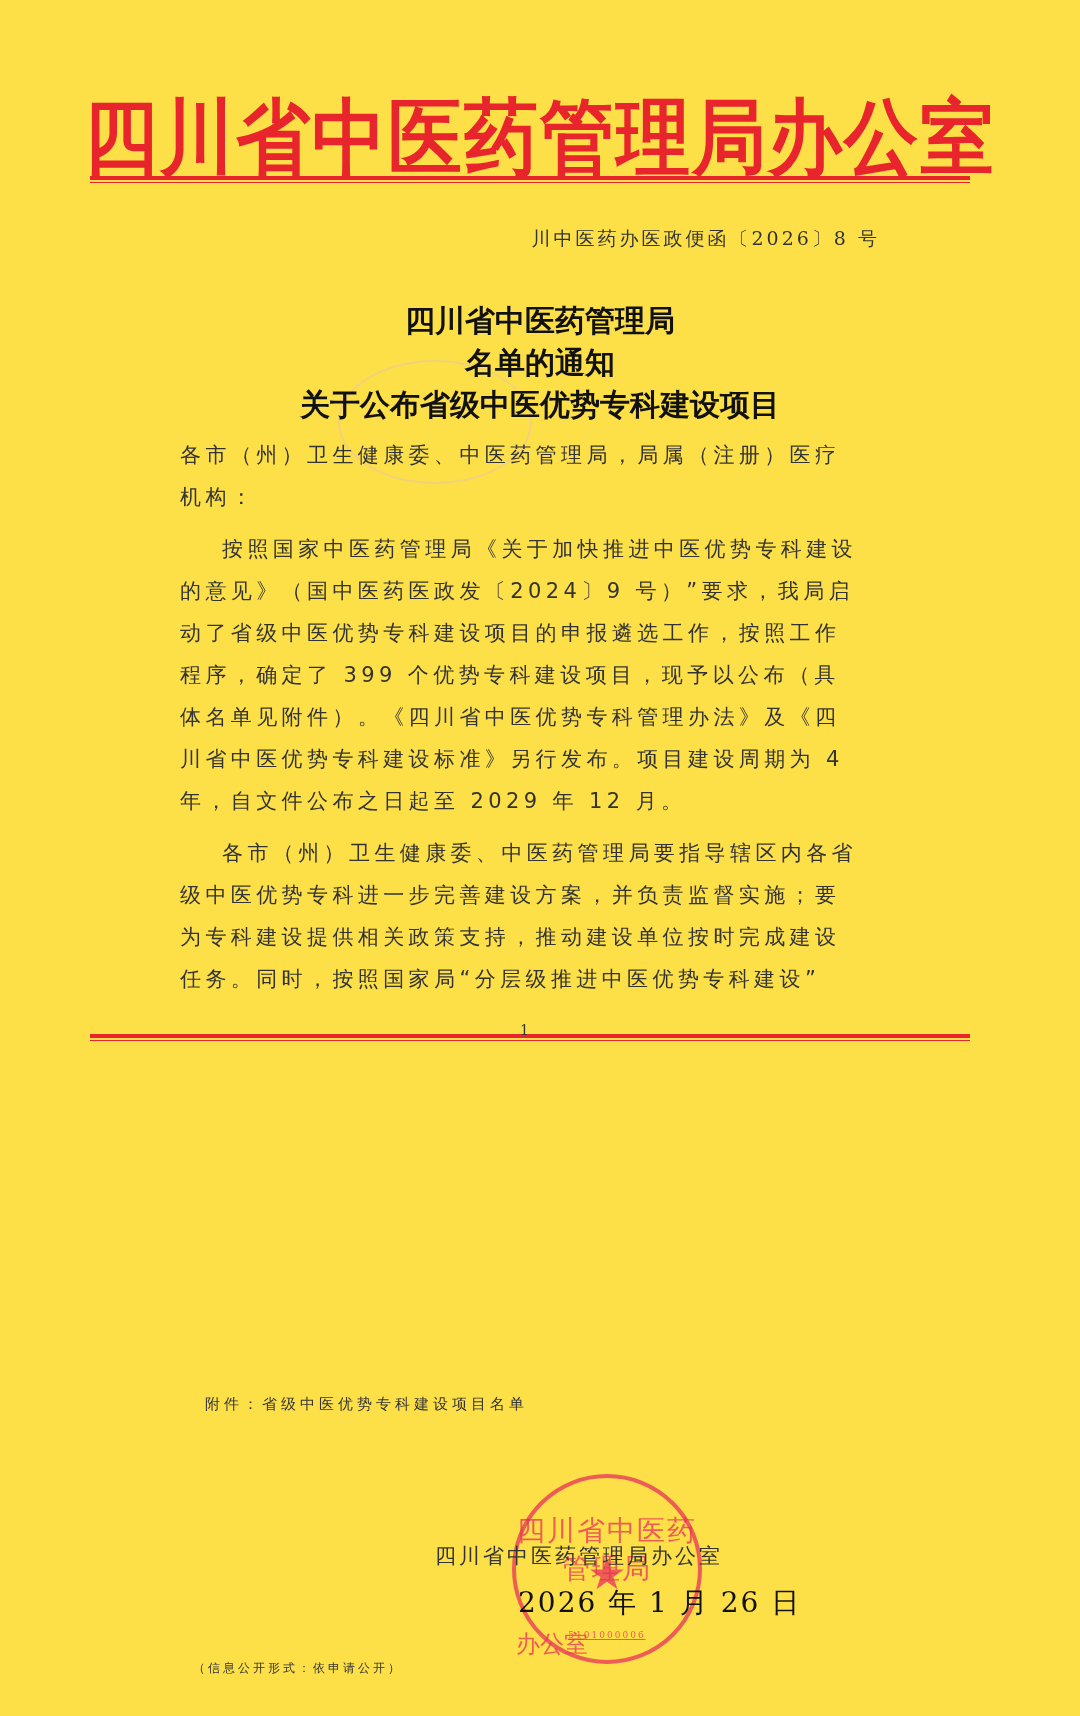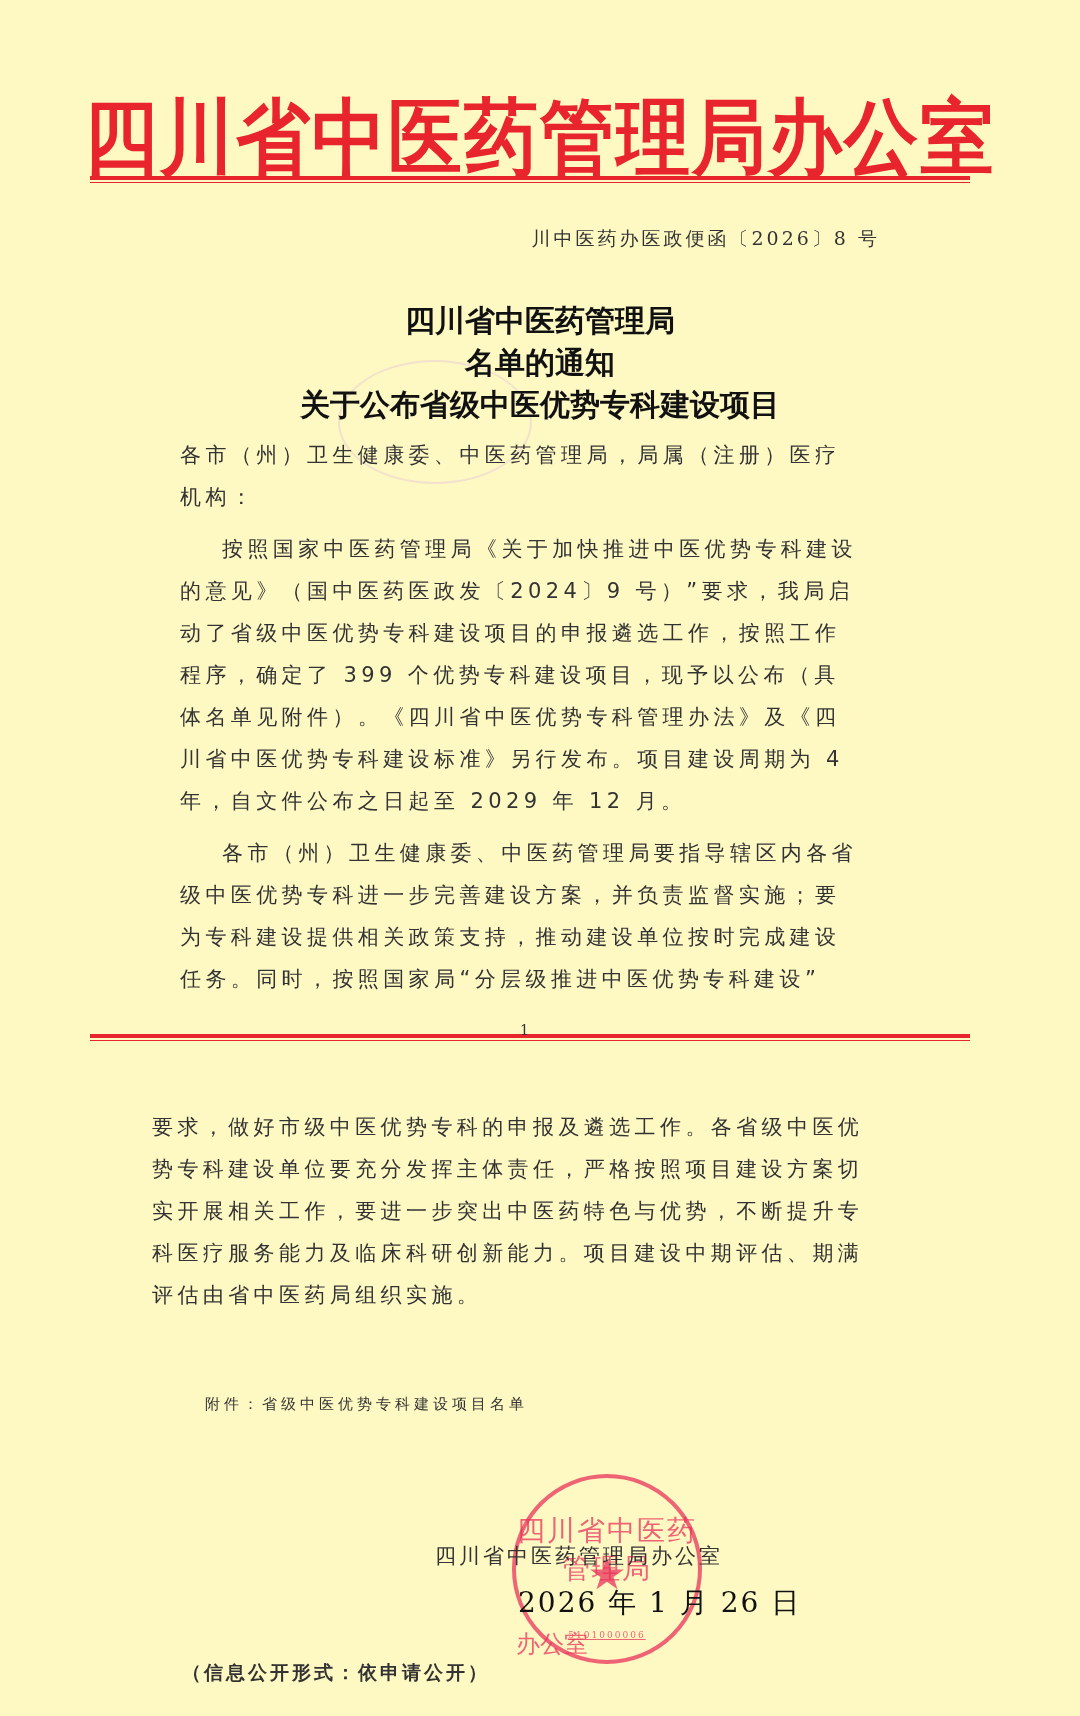--- a/index.html
+++ b/index.html
@@ -1,18 +1,18 @@
 <!DOCTYPE html>
 <html><head>
 <meta charset="utf-8">
 <style>
   html, body { margin: 0; padding: 0; background: #ffffff; }
   body { width: 1080px; height: 1716px; position: relative; overflow: hidden;
          font-family: "DejaVu Serif", "Liberation Serif", serif; color: #222; }
-  .page { position: absolute; left: 0; width: 1080px; background: #fef9c3; }
+  .page { position: absolute; left: 0; width: 1080px; background: #fde047; }
   .page1 { top: 0; height: 1050px; }
   .page2 { top: 1050px; height: 666px; }
 
   .masthead { position: absolute; left: 0; width: 1080px; top: 92px; text-align: center;
               font-family: "DejaVu Sans", "Liberation Sans", sans-serif; font-size: 74px;
               font-weight: bold; color: #e8242c; letter-spacing: 2px; line-height: 90px;
               transform: scaleY(1.12); }
   .redline { position: absolute; left: 90px; width: 880px; }
   .redline .thick { height: 4px; background: #e8242c; }
   .redline .thin { height: 1px; background: #e8242c; margin-top: 2px; }
@@ -30,22 +30,22 @@
   .pagenum { position: absolute; top: 1022px; left: 520px; font-size: 14px; color: #333; }
 
   .p2body { position: absolute; left: 152px; top: 56px; width: 720px; font-size: 21px; line-height: 42px;
             letter-spacing: 4.4px; color: #333; font-family: "DejaVu Sans", "Liberation Sans", sans-serif; }
   .p2body p { margin: 0; }
   .attach { position: absolute; left: 205px; top: 345px; font-size: 15px; letter-spacing: 4px; color: #333;
             font-family: "DejaVu Sans", "Liberation Sans", sans-serif; }
   .signer { position: absolute; left: 435px; top: 492px; font-size: 21px; letter-spacing: 3px; color: #333;
             font-family: "DejaVu Sans", "Liberation Sans", sans-serif; }
   .date { position: absolute; left: 518px; top: 534px; font-size: 28px; letter-spacing: 2px; color: #111; }
-  .disclosure { position: absolute; left: 182px; top: 610px; font-size: 19px; letter-spacing: 3px; color: #333;
-                font-family: "DejaVu Sans", "Liberation Sans", sans-serif; font-weight: bold; }
+  .disclosure { position: absolute; left: 193px; top: 610px; font-size: 12px; letter-spacing: 3px; color: #333;
+                font-family: "DejaVu Sans", "Liberation Sans", sans-serif; }
 
   .seal { position: absolute; left: 512px; top: 424px; width: 190px; height: 190px; border-radius: 50%;
           border: 4px solid rgba(232, 50, 90, 0.75); box-sizing: border-box; }
   .seal .inner-text { position: absolute; left: 0; top: 34px; width: 100%; text-align: center;
           font-family: "DejaVu Sans", sans-serif; color: rgba(232, 50, 90, 0.75); font-size: 28px; letter-spacing: 2px; }
   .seal .star { position: absolute; left: 0; width: 100%; top: 70px; text-align: center; font-size: 44px;
           color: rgba(232, 50, 90, 0.75); }
   .seal .bottom { position: absolute; left: 0; width: 100%; top: 118px; text-align: left; font-size: 24px;
           color: rgba(232, 50, 90, 0.75); font-family: Liberation Sans, sans-serif; margin-top: 32px; }
   .seal .code { position: absolute; left: 0; width: 100%; top: 152px; text-align: center; font-size: 9px;
@@ -80,23 +80,20 @@
   </div>
 
   <div class="redline" style="top:1034px;">
     <div class="thick"></div>
       <div class="thin"></div>
   </div>
   <div class="pagenum">1</div>
 </div>
 
 <div class="page page2">
-  <div class="p2body">
-    <p>要求，做好市级中医优势专科的申报及遴选工作。各省级中医优势专科建设单位要充分发挥主体责任，严格按照项目建设方案切实开展相关工作，要进一步突出中医药特色与优势，不断提升专科医疗服务能力及临床科研创新能力。项目建设中期评估、期满评估由省中医药局组织实施。</p>
-  </div>
 
   <div class="attach">附件：省级中医优势专科建设项目名单</div>
 
   <div class="seal">
     <div class="inner-text">四川省中医药管理局</div>
     <div class="star">★</div>
     <div class="bottom">办公室</div>
     <div class="code">5101000006</div>
   </div>
 

